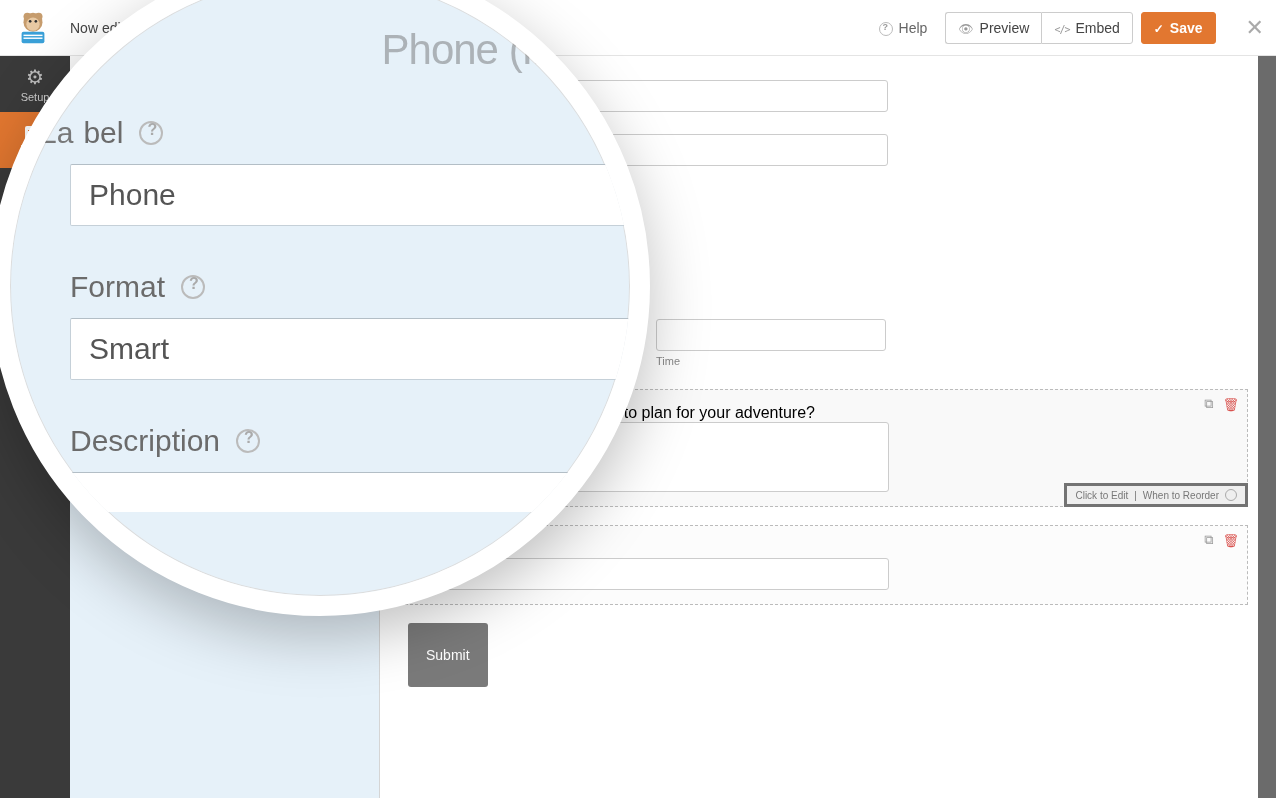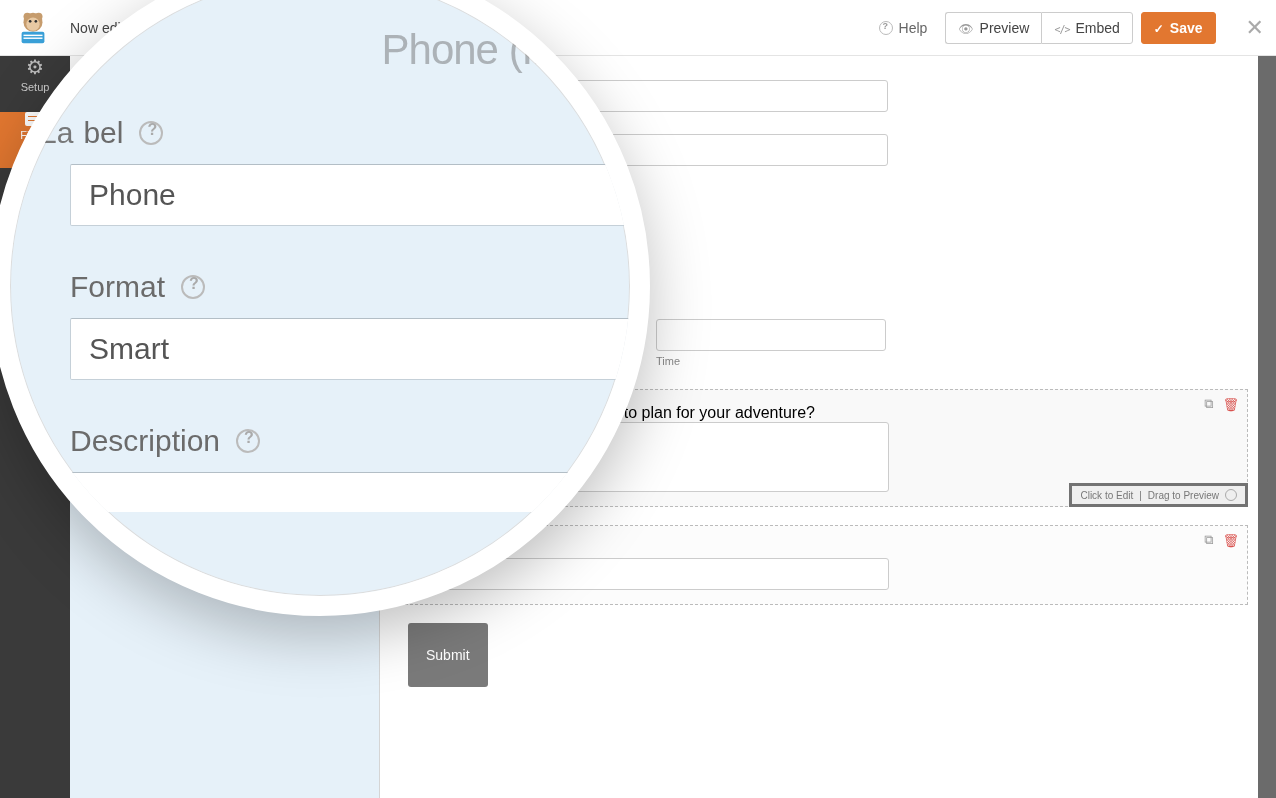--- a/index.html
+++ b/index.html
@@ -5,39 +5,39 @@
 * { box-sizing: border-box; margin: 0; padding: 0; }
 body { font-family: -apple-system, BlinkMacSystemFont, "Segoe UI", Helvetica, Arial, sans-serif; background: #fff; overflow: hidden; width: 1276px; height: 798px; position: relative; }
 
 
 .topbar { height: 56px; display: flex; align-items: center; padding: 0 12px; border-bottom: 1px solid #e4e4e4; background: #fff; }
 .logo { width: 42px; height: 38px; margin-right: 16px; display:flex; align-items:center; justify-content:center; }
 .editing-label { font-size: 14px; color: #444; }
 .editing-label b { font-weight: 600; color: #222; }
 .topbar-spacer { flex: 1; }
 .topbar-actions { display: flex; align-items: center; gap: 8px; }
-.help-link { color: #666; font-size: 14px; display: inline-flex; align-items: center; gap: 6px; padding: 0 10px; }
+.help-link { color: #666; font-size: 14px; display: inline-flex; align-items: flex-end; gap: 6px; padding: 0 10px; }
 .help-link .ico { width:14px; height:14px; border:1.5px solid #bbb; border-radius:50%; position:relative; }
 .help-link .ico::after { content:"?"; position:absolute; font-size:9px; color:#999; left:3px; top:-1px; font-weight:700; }
 .btn { border:1px solid #ccc; background:#fff; padding:7px 12px; font-size:14px; color:#444; border-radius:3px; cursor:pointer; display:inline-flex; align-items:center; gap:6px; }
 .btn-group { display:flex; }
 .btn-group .btn:first-child { border-radius:3px 0 0 3px; border-right:none; }
 .btn-group .btn:last-child { border-radius:0 3px 3px 0; }
 .btn-save { background:#e27730; border-color:#e27730; color:#fff; font-weight:600;text-align:right; }
 .close-x { font-size:22px; color:#aaa; margin-left:22px; cursor:pointer; font-weight:300; }
 
 .ico-eye, .ico-code, .ico-check { display:inline-block; }
 .ico-eye::before { content:"👁"; font-size:12px; color:#999; }
 .ico-code::before { content:"</>"; font-size:10px; color:#999; letter-spacing:-1px; font-family:monospace; }
 .ico-check::before { content:"✓"; font-size:12px; color:#fff; }
 
 
 .main { display:flex; height: calc(798px - 56px); position:relative; }
 .sidebar { width: 70px; background:#3a3a3a; display:flex; flex-direction:column; }
-.nav-item { height:56px; display:flex; flex-direction:column; align-items:center; gap:3px; color:#ccc; font-size:11px; cursor:pointer; }
+.nav-item { height:56px; display:flex; flex-direction:column; align-items:center; justify-content:center; gap:3px; color:#ccc; font-size:11px; cursor:pointer; }
 .nav-item.active { background:#e27730; color:#fff; }
 .nav-ico { width:22px; height:22px; display:flex; align-items:center; justify-content:center; }
 .nav-ico.gear::before { content:"⚙"; font-size:20px; color:#bbb; }
 .nav-ico.fields { background:#fff; border-radius:2px; position:relative; width:20px; height:14px; }
 .nav-ico.fields::before, .nav-ico.fields::after { content:""; position:absolute; left:3px; right:3px; height:1px; background:#e27730; }
 .nav-ico.fields::before { top:4px; }
 .nav-ico.fields::after { top:8px; }
 .nav-ico.sliders::before { content:"⚙"; font-size:18px; color:#bbb; }
 
 
@@ -180,21 +180,21 @@
       <div class="field-selected hover">
         <div class="row-actions">
           <span class="row-act dup">⧉</span>
           <span class="row-act del">🗑</span>
         </div>
         <span class="flabel">Is there anything you'd like us to plan for your adventure?</span>
         <div class="form-input tall" style="width:480px;"></div>
         <div class="hint-bar">
           <span>Click to Edit</span>
           <span>|</span>
-          <span>Drag to Preview</span>
+          <span>When to Reorder</span>
           <span class="circ"></span>
         </div>
       </div>
 
       <div class="field-selected">
         <div class="row-actions">
           <span class="row-act dup">⧉</span>
           <span class="row-act del">🗑</span>
         </div>
         <span class="flabel">Phone</span>

